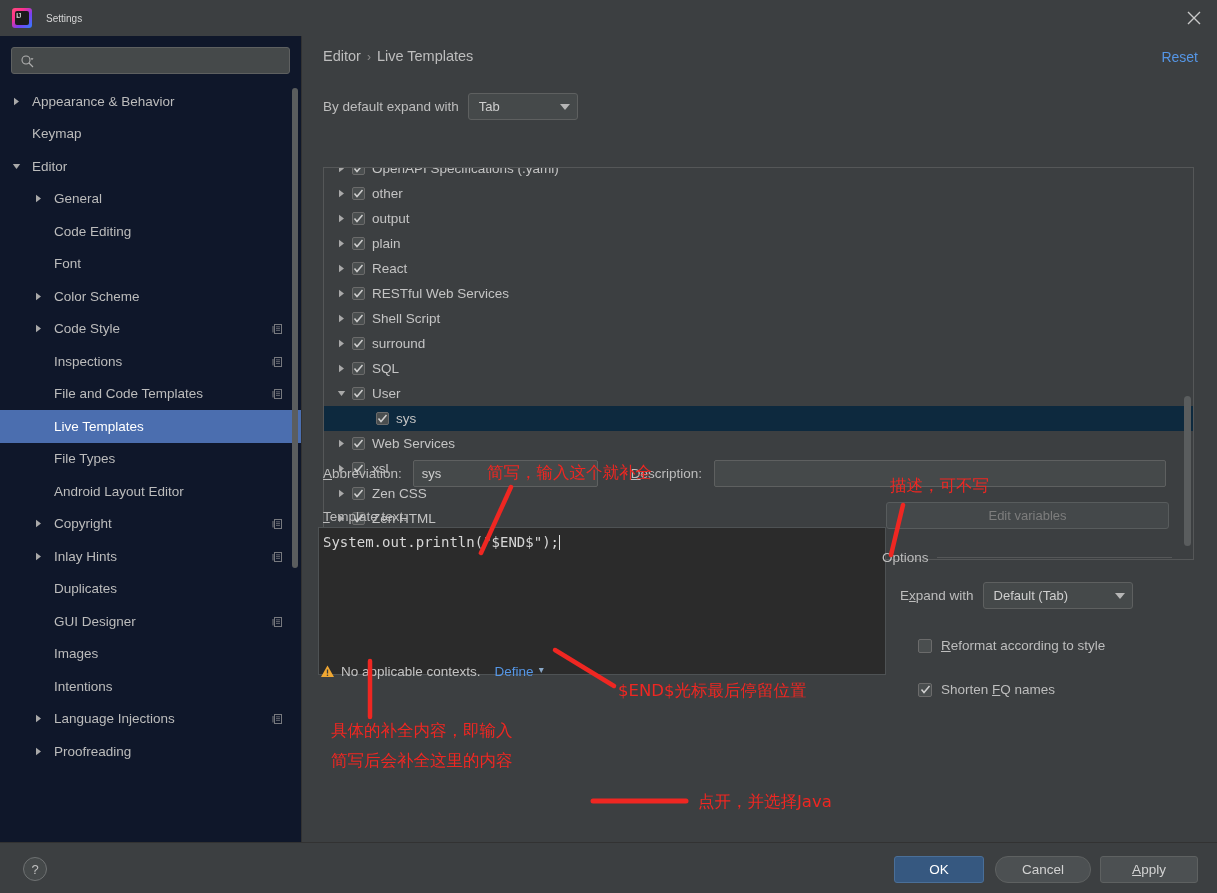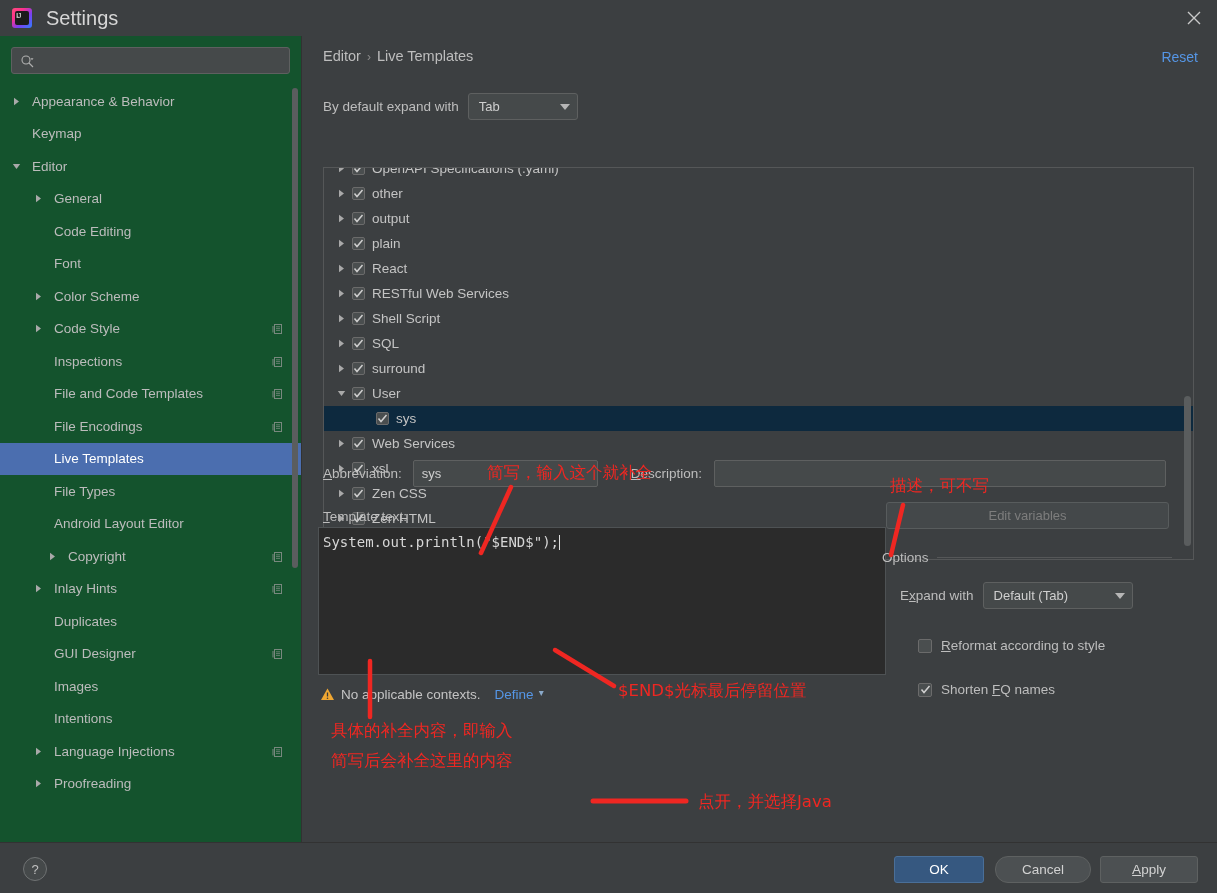--- a/index.html
+++ b/index.html
@@ -14,28 +14,28 @@
 
   
   .titlebar {
     position: absolute; left:0; top:0; width:1217px; height:36px;
     background:#3c3f41; display:flex; align-items:center;
   }
   .ij-logo { width:20px; height:20px; margin-left:12px; position:relative; border-radius:3px; overflow:hidden;
              background: linear-gradient(135deg,#fd4d7d 0%, #ff318c 30%, #7b3ff0 62%, #2f7fff 100%); }
   .ij-logo .inner { position:absolute; left:3px; top:3px; width:14px; height:14px; background:#1b1b1b; border-radius:2px; }
   .ij-logo .inner:after{ content:"IJ"; position:absolute; left:1px; top:0px; font-size:8px; color:#fff; font-family:"Liberation Sans",sans-serif; letter-spacing:-1px;}
-  .title-text { margin-left:14px; font-size:20px; color:#d6d6d6; }
+  .title-text { margin-left:14px; font-size:10px; color:#d6d6d6; }
   .close-btn { position:absolute; right:0; top:0; width:46px; height:36px; display:flex; align-items:center; justify-content:center; cursor:default; }
   .close-btn svg { width:14px; height:14px; }
 
   
   .sidebar {
     position:absolute; left:0; top:36px; width:302px; height:806px;
-    background:#14532d; border-right:1px solid #323232;
+    background:#0f172a; border-right:1px solid #323232;
   }
   .search-wrap { padding:11px 11px 0 11px; }
   .search-box {
     height:27px; background:#45494a; border:1px solid #5e6060; border-radius:3px;
     display:flex; align-items:center; padding-left:9px;
   }
   .search-box .mag { width:13px; height:13px; position:relative; }
   .search-box .mag svg{ width:13px; height:13px; }
   .search-input { background:transparent; border:0; outline:0; color:#bbb; font-size:12px; flex:1; padding-left:4px; font-family:"Liberation Sans",sans-serif;}
 
@@ -109,21 +109,21 @@
   .opt-legend .line { flex:1; height:1px; background:#555758; margin-left:8px; }
   .opt-row { margin-top:17px; display:flex; align-items:center; padding-left:18px;}
   .opt-row .olbl { font-size:13.5px; color:#bdbdbd; margin-right:9px; }
   .ck-row { margin-top:29px; display:flex; align-items:center; padding-left:36px; }
   .ck { width:14px; height:14px; border:1px solid #6b6b6b; background:#4a4e4f; border-radius:2px;
         display:inline-flex; align-items:center; justify-content:center; margin-right:9px; flex:none;}
   .ck svg { width:11px; height:11px; }
   .ck-lbl { font-size:13.5px; color:#bdbdbd; }
   u { text-decoration: underline; }
 
-  .ctx-row { position:absolute; left:18px; top:651px; display:flex; align-items:flex-start; }
+  .ctx-row { position:absolute; left:18px; top:628px; display:flex; align-items:flex-start; }
   .warn-ic { width:15px; height:15px; margin-right:6px; }
   .warn-ic svg{width:15px;height:15px;}
   .ctx-text { font-size:13.5px; color:#c4c4c4; margin-right:14px;}
   .define-lnk { font-size:13.5px; color:#5596e6; cursor:pointer; }
   .define-caret { margin-left:5px; color:#8aa9c9; font-size:10px; }
 
   
   .bottombar { position:absolute; left:0; top:842px; width:1217px; height:51px; background:#3c3f41; border-top:1px solid #323232;}
   .help-btn { position:absolute; left:23px; top:14px; width:24px; height:24px; border-radius:50%;
               border:1px solid #6f7273; background:#45494a; color:#c0c0c0; font-size:13px;
@@ -250,46 +250,36 @@
         <div class="tnode" style="padding-left: 30px;">
           <span class="arrow"></span>
           <span style="width: 8px; flex: 0 0 auto;"></span>
           <span class="tlabel">File and Code Templates</span>
           <span class="copy-badge"><svg viewBox="0 0 13 13">
               <rect x="3.5" y="2.5" width="7" height="9" stroke="#9a9a9a" stroke-width="1" fill="none"></rect>
               <path d="M2 4 L2 10.5" stroke="#9a9a9a" stroke-width="1"></path>
               <path d="M5 4.8 h4 M5 6.6 h4 M5 8.4 h4" stroke="#9a9a9a" stroke-width="0.8"></path>
             </svg></span>
         </div>
-        <div class="tnode" style="padding-left: 30px;">
-          <span class="arrow"></span>
-          <span style="width: 8px; flex: 0 0 auto;"></span>
-          <span class="tlabel">File Encodings</span>
-          <span class="copy-badge"><svg viewBox="0 0 13 13">
-              <rect x="3.5" y="2.5" width="7" height="9" stroke="#9a9a9a" stroke-width="1" fill="none"></rect>
-              <path d="M2 4 L2 10.5" stroke="#9a9a9a" stroke-width="1"></path>
-              <path d="M5 4.8 h4 M5 6.6 h4 M5 8.4 h4" stroke="#9a9a9a" stroke-width="0.8"></path>
-            </svg></span>
-        </div>
         <div class="tnode sel" style="padding-left: 30px;">
           <span class="arrow"></span>
           <span style="width: 8px; flex: 0 0 auto;"></span>
           <span class="tlabel">Live Templates</span>
         </div>
         <div class="tnode" style="padding-left: 30px;">
           <span class="arrow"></span>
           <span style="width: 8px; flex: 0 0 auto;"></span>
           <span class="tlabel">File Types</span>
         </div>
         <div class="tnode" style="padding-left: 30px;">
           <span class="arrow"></span>
           <span style="width: 8px; flex: 0 0 auto;"></span>
           <span class="tlabel">Android Layout Editor</span>
         </div>
-        <div class="tnode" style="padding-left: 44px;">
+        <div class="tnode" style="padding-left: 30px;">
           <span class="arrow">
             <svg viewBox="0 0 9 9">
               <path d="M2 0.8 L7 4.5 L2 8.2 Z" fill="#a9a9a9"></path>
             </svg>
           </span>
           <span style="width: 8px; flex: 0 0 auto;"></span>
           <span class="tlabel">Copyright</span>
           <span class="copy-badge"><svg viewBox="0 0 13 13">
               <rect x="3.5" y="2.5" width="7" height="9" stroke="#9a9a9a" stroke-width="1" fill="none"></rect>
               <path d="M2 4 L2 10.5" stroke="#9a9a9a" stroke-width="1"></path>
@@ -474,34 +464,34 @@
             <span class="ar">
               <svg viewBox="0 0 9 9">
                 <path d="M2 0.8 L7 4.5 L2 8.2 Z" fill="#a9a9a9"></path>
               </svg>
             </span>
             <span class="cbox">
               <svg viewBox="0 0 11 11">
                 <path d="M1.5 5.5 L4 8.5 L9.5 2" stroke="#cfcfcf" stroke-width="1.5" fill="none"></path>
               </svg>
             </span>
+            <span>surround</span>
+          </div>
+          <div class="trow" style="padding-left: 6px;">
+            <span class="ar">
+              <svg viewBox="0 0 9 9">
+                <path d="M2 0.8 L7 4.5 L2 8.2 Z" fill="#a9a9a9"></path>
+              </svg>
+            </span>
+            <span class="cbox">
+              <svg viewBox="0 0 11 11">
+                <path d="M1.5 5.5 L4 8.5 L9.5 2" stroke="#cfcfcf" stroke-width="1.5" fill="none"></path>
+              </svg>
+            </span>
             <span>SQL</span>
-          </div>
-          <div class="trow" style="padding-left: 6px;">
-            <span class="ar">
-              <svg viewBox="0 0 9 9">
-                <path d="M2 0.8 L7 4.5 L2 8.2 Z" fill="#a9a9a9"></path>
-              </svg>
-            </span>
-            <span class="cbox">
-              <svg viewBox="0 0 11 11">
-                <path d="M1.5 5.5 L4 8.5 L9.5 2" stroke="#cfcfcf" stroke-width="1.5" fill="none"></path>
-              </svg>
-            </span>
-            <span>surround</span>
           </div>
           <div class="trow" style="padding-left: 6px;">
             <span class="ar">
               <svg viewBox="0 0 9 9">
                 <path d="M0.8 2 L8.2 2 L4.5 7 Z" fill="#a9a9a9"></path>
               </svg>
             </span>
             <span class="cbox">
               <svg viewBox="0 0 11 11">
                 <path d="M1.5 5.5 L4 8.5 L9.5 2" stroke="#cfcfcf" stroke-width="1.5" fill="none"></path>

